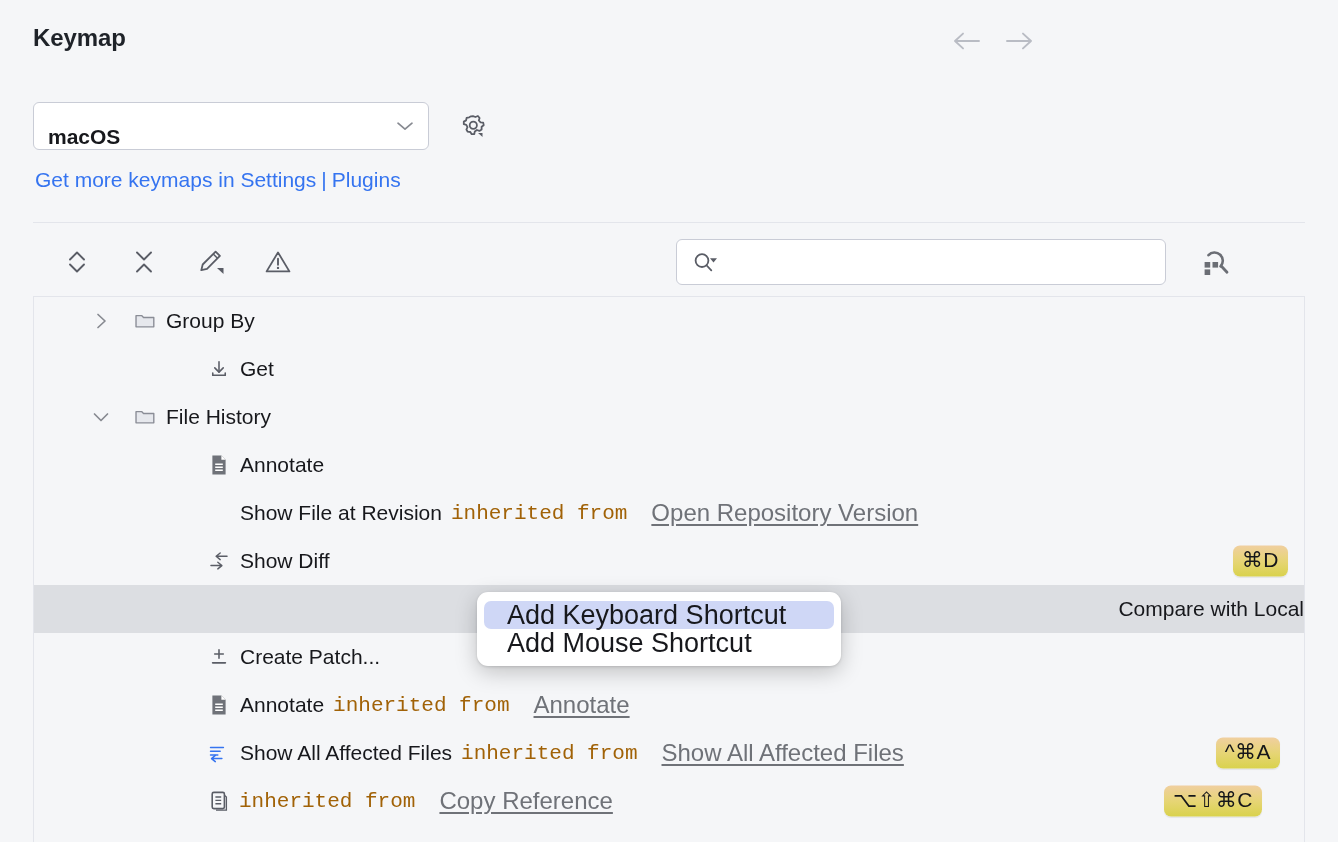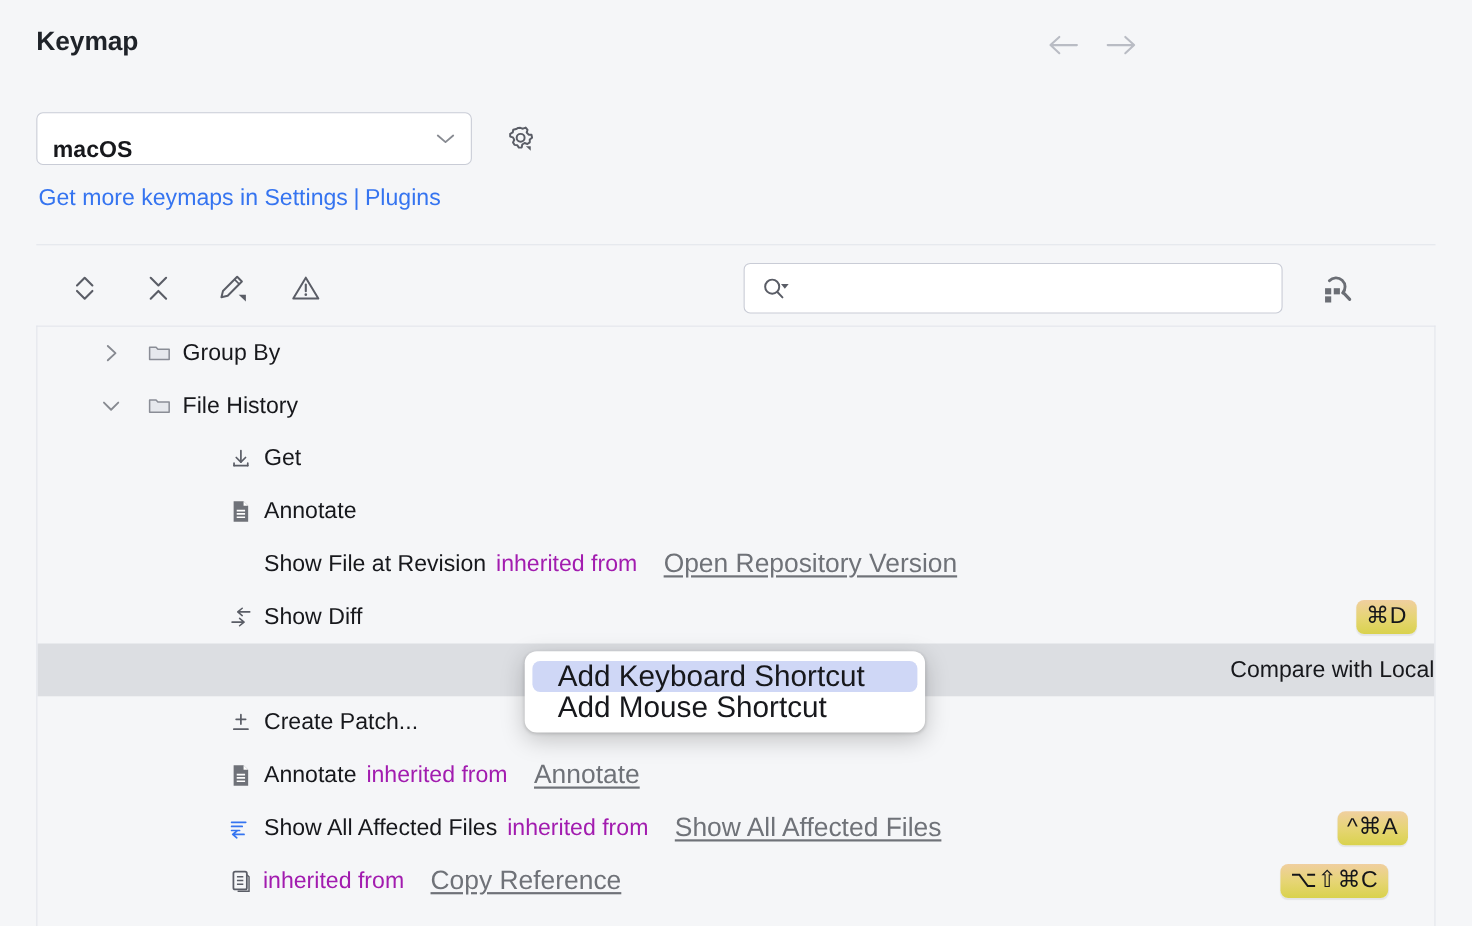--- a/index.html
+++ b/index.html
@@ -154,22 +154,23 @@
   .row-icon {
     width: 22px; height: 22px;
     display: flex; align-items: center; justify-content: center;
     flex: 0 0 auto;
   }
   .row-label {
     font-size: 21px; color: #17181c;
     margin-left: 10px;
   }
   .inh {
-    font-size: 21px; color: #a21caf;
+    font-size: 21px; color: #a16207;
     margin-left: 9px;
+    font-family: Liberation Mono, monospace;
   }
   .inh-link {
     font-size: 24px; color: #6f7278;
     text-decoration: underline;
     text-underline-offset: 3px;
     margin-left: 24px;
     cursor: pointer;
   }
   .shortcut {
     position: absolute; top: 50%;
@@ -321,49 +322,49 @@
           </span>
           <span style="flex: 0 0 auto; width: 22px;"></span>
           <span class="row-icon">
             <svg width="24" height="22" viewBox="0 0 24 22">
               <path d="M2.2 5.2 L8.6 5.2 L10.4 7.2 L21.6 7.2 L21.6 17.4 L2.2 17.4 Z" fill="#e6e8ed" stroke="#8a8d96" stroke-width="1.5" stroke-linejoin="round"></path>
             </svg>
           </span>
           <span class="row-label">Group By</span>
         </div>
         <div class="row">
-          <div style="flex: 0 0 auto; width: 56px; height: 1px;"></div>
-          <span class="row-chevron">
-            <svg width="22" height="22" viewBox="0 0 22 22">
-              <path d="M4.5 8 L11 14.5 L17.5 8" stroke="#878a91" stroke-width="1.7" fill="none" stroke-linecap="round" stroke-linejoin="round"></path>
-            </svg>
-          </span>
-          <span style="flex: 0 0 auto; width: 22px;"></span>
-          <span class="row-icon">
-            <svg width="24" height="22" viewBox="0 0 24 22">
-              <path d="M2.2 5.2 L8.6 5.2 L10.4 7.2 L21.6 7.2 L21.6 17.4 L2.2 17.4 Z" fill="#e6e8ed" stroke="#8a8d96" stroke-width="1.5" stroke-linejoin="round"></path>
-            </svg>
-          </span>
-          <span class="row-label">File History</span>
-        </div>
-        <div class="row">
           <div style="flex: 0 0 auto; width: 130px; height: 1px;"></div>
           <span class="row-chevron"></span>
           <span style="flex: 0 0 auto; width: 22px;"></span>
           <span class="row-icon">
             <svg width="24" height="24" viewBox="0 0 24 24">
               <path d="M12 4 L12 15.2" stroke="#5a5d66" stroke-width="1.7" stroke-linecap="round"></path>
               <path d="M7.4 10.8 L12 15.4 L16.6 10.8" stroke="#5a5d66" stroke-width="1.7" fill="none" stroke-linecap="round" stroke-linejoin="round"></path>
               <path d="M5.2 18.8 L18.8 18.8" stroke="#5a5d66" stroke-width="1.7" stroke-linecap="round"></path>
               <path d="M5.2 16.4 L5.2 18.8 M18.8 16.4 L18.8 18.8" stroke="#5a5d66" stroke-width="1.7" stroke-linecap="round"></path>
             </svg>
           </span>
           <span class="row-label">Get</span>
         </div>
         <div class="row">
+          <div style="flex: 0 0 auto; width: 56px; height: 1px;"></div>
+          <span class="row-chevron">
+            <svg width="22" height="22" viewBox="0 0 22 22">
+              <path d="M4.5 8 L11 14.5 L17.5 8" stroke="#878a91" stroke-width="1.7" fill="none" stroke-linecap="round" stroke-linejoin="round"></path>
+            </svg>
+          </span>
+          <span style="flex: 0 0 auto; width: 22px;"></span>
+          <span class="row-icon">
+            <svg width="24" height="22" viewBox="0 0 24 22">
+              <path d="M2.2 5.2 L8.6 5.2 L10.4 7.2 L21.6 7.2 L21.6 17.4 L2.2 17.4 Z" fill="#e6e8ed" stroke="#8a8d96" stroke-width="1.5" stroke-linejoin="round"></path>
+            </svg>
+          </span>
+          <span class="row-label">File History</span>
+        </div>
+        <div class="row">
           <div style="flex: 0 0 auto; width: 130px; height: 1px;"></div>
           <span class="row-chevron"></span>
           <span style="flex: 0 0 auto; width: 22px;"></span>
           <span class="row-icon">
             <svg width="22" height="24" viewBox="0 0 22 24">
               <path d="M4.4 2.6 L13.4 2.6 L17.6 6.8 L17.6 21.4 L4.4 21.4 Z" fill="#6f7279"></path>
               <path d="M13.4 2.6 L13.4 6.8 L17.6 6.8 Z" fill="#ffffff"></path>
               <path d="M7.2 11.2 L14.8 11.2 M7.2 14.2 L14.8 14.2 M7.2 17.2 L14.8 17.2" stroke="#ffffff" stroke-width="1.5"></path>
             </svg>
           </span>

